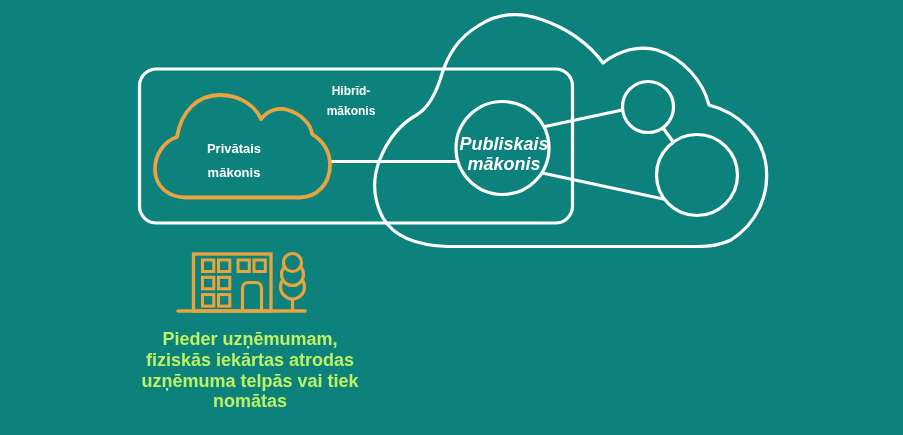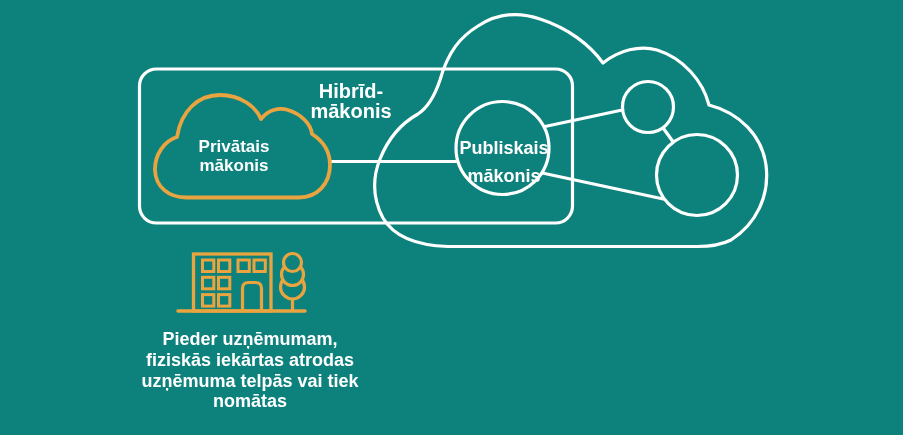--- a/index.html
+++ b/index.html
@@ -24,29 +24,29 @@
   .stroke-yellow{stroke:var(--accent);fill:none;}
   .fill-bg{fill:var(--bg);}
   .label{
     position:absolute;
     transform:translateX(-50%);
     text-align:center;
     white-space:pre-line;
     color:#fff;
     font-weight:700;
   }
-  .label-hybrid{left:351px;top:81px;font-size:20px;line-height:20px;}
-  .label-private{left:234px;top:137px;font-size:17px;line-height:19px;}
-  .label-public{left:504px;top:134px;font-size:18px;line-height:28px;}
+  .label-hybrid{left:351px;top:81px;font-size:12px;line-height:20px;}
+  .label-private{left:234px;top:137px;font-size:13px;line-height:24px;}
+  .label-public{left:504px;top:134px;font-size:18px;line-height:20px;font-style:italic;}
   .caption{
     position:absolute;
     transform:translateX(-50%);
     text-align:center;
     white-space:pre-line;
-    color:#ffffff;
+    color:#bef264;
     font-weight:700;
     font-size:18px;
     line-height:20.8px;
   }
   .caption-left{left:250px;top:329px;}
   .caption-right{left:575px;top:329px;}
 </style>
 </head>
 <body>
 

